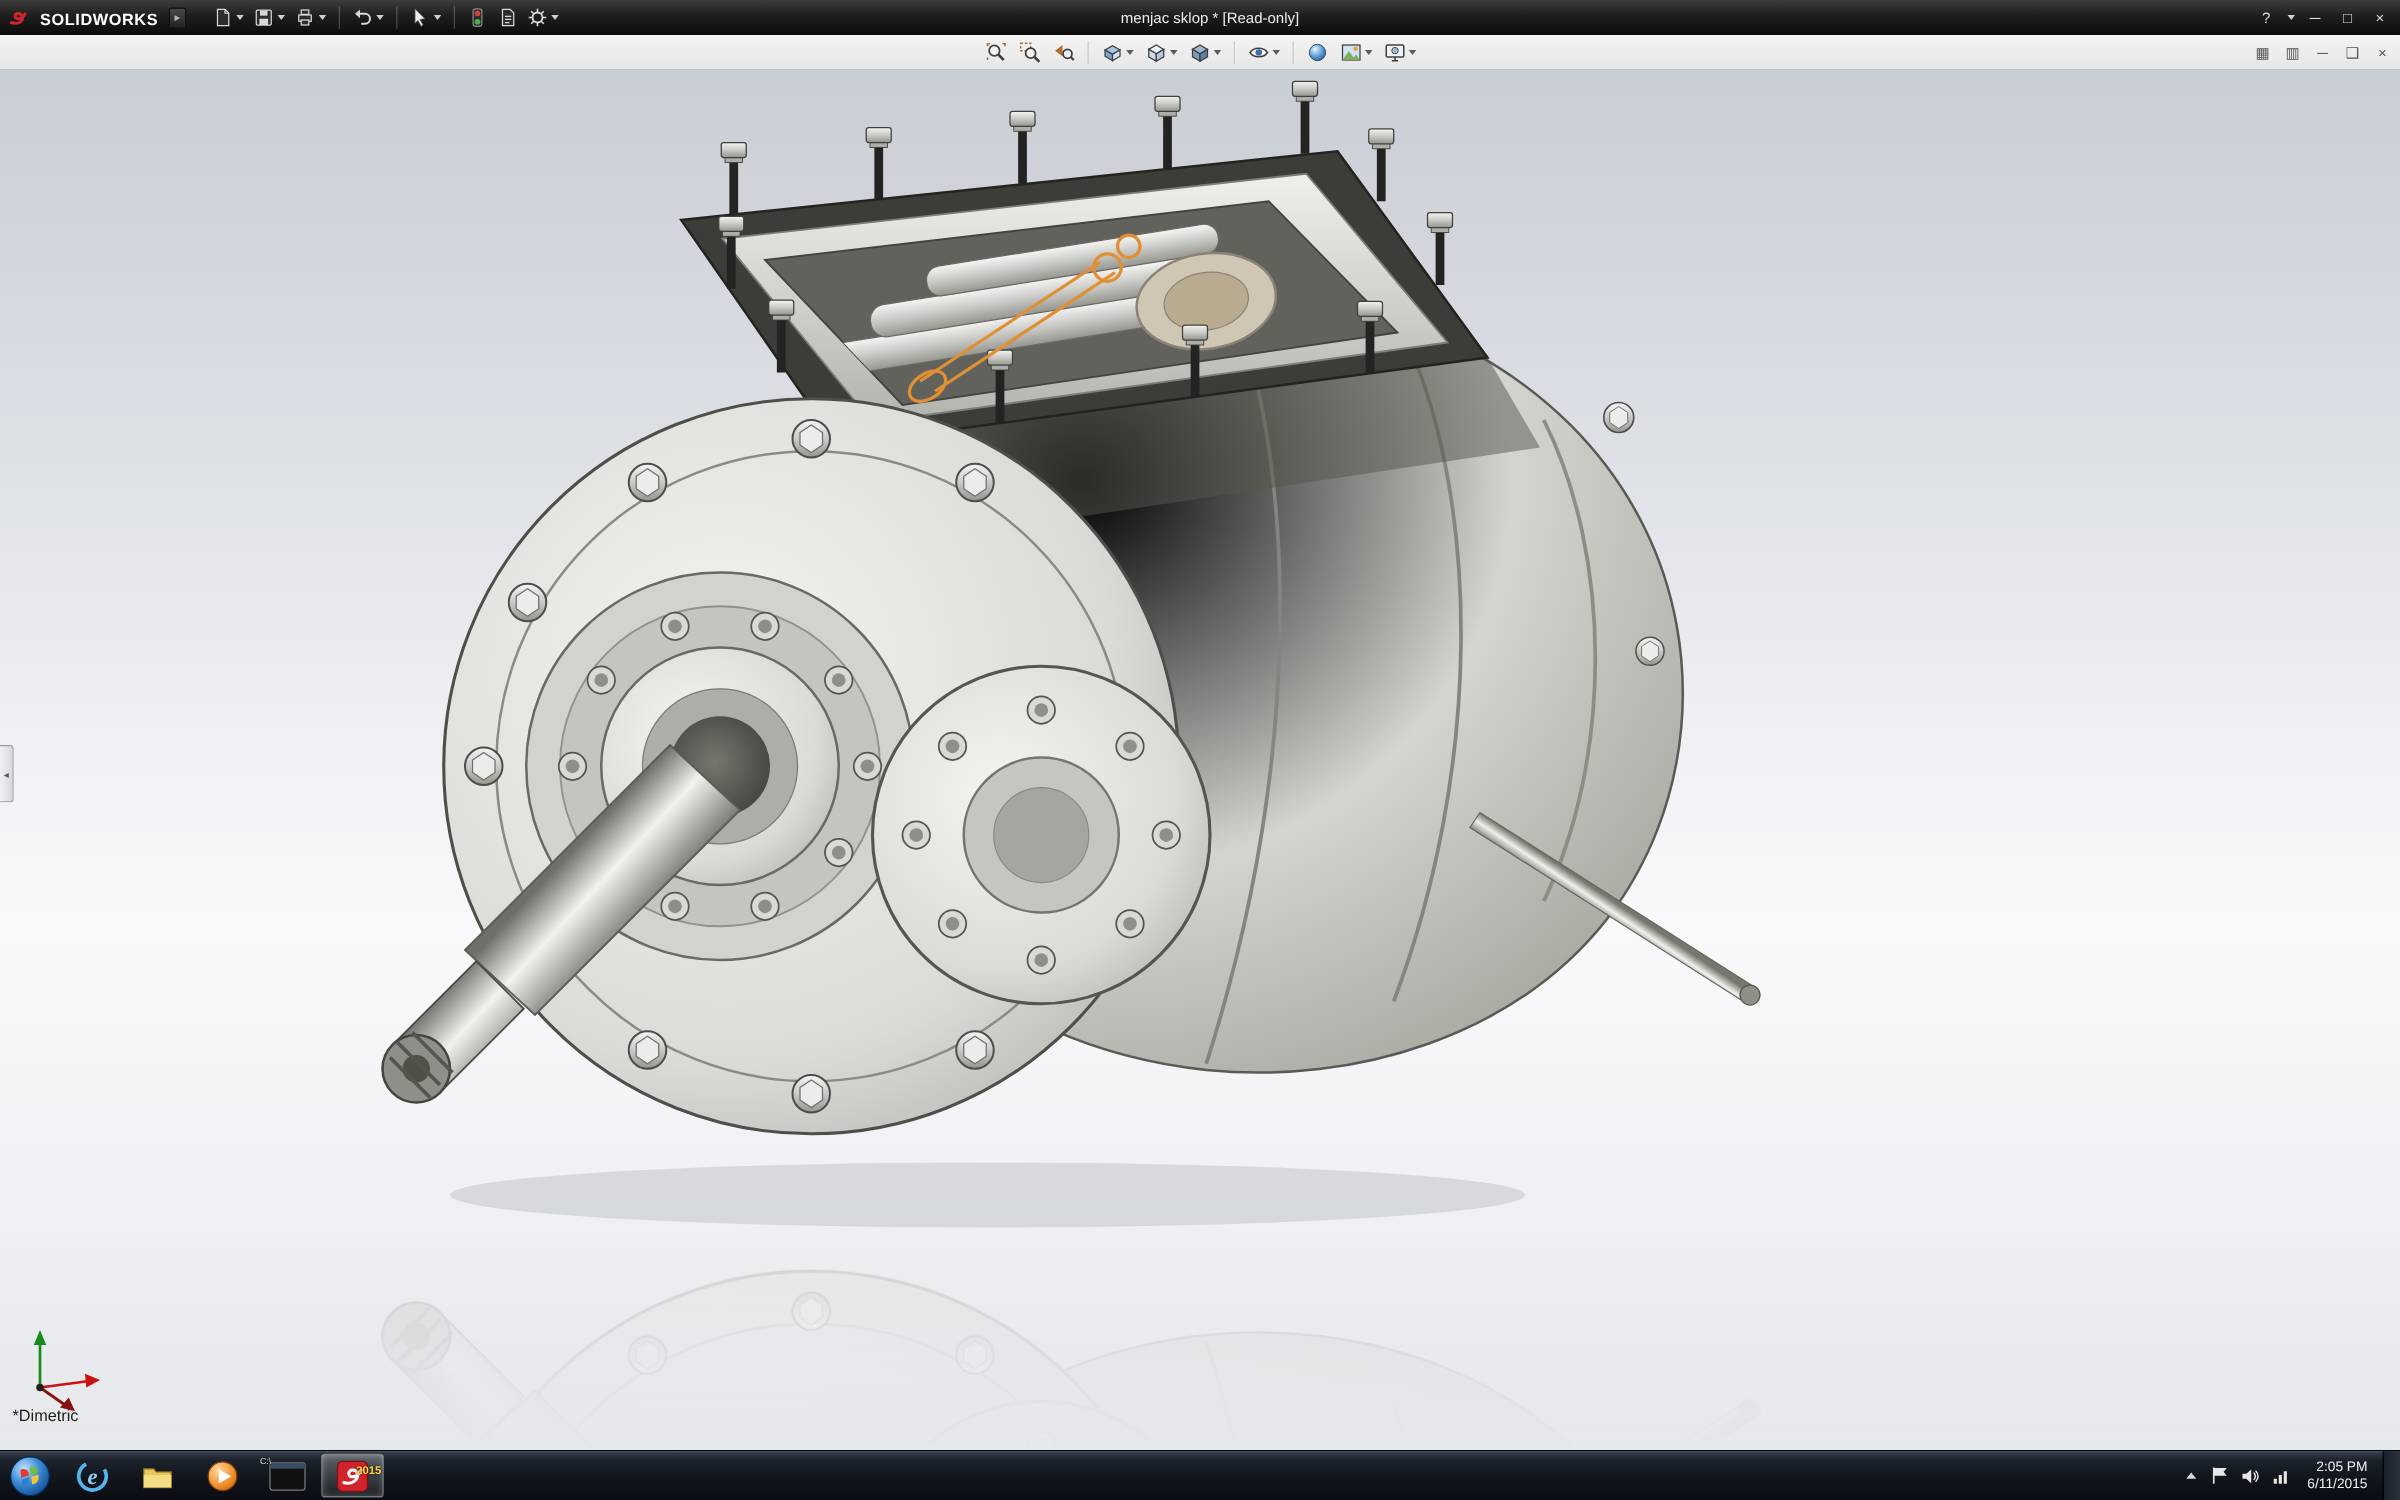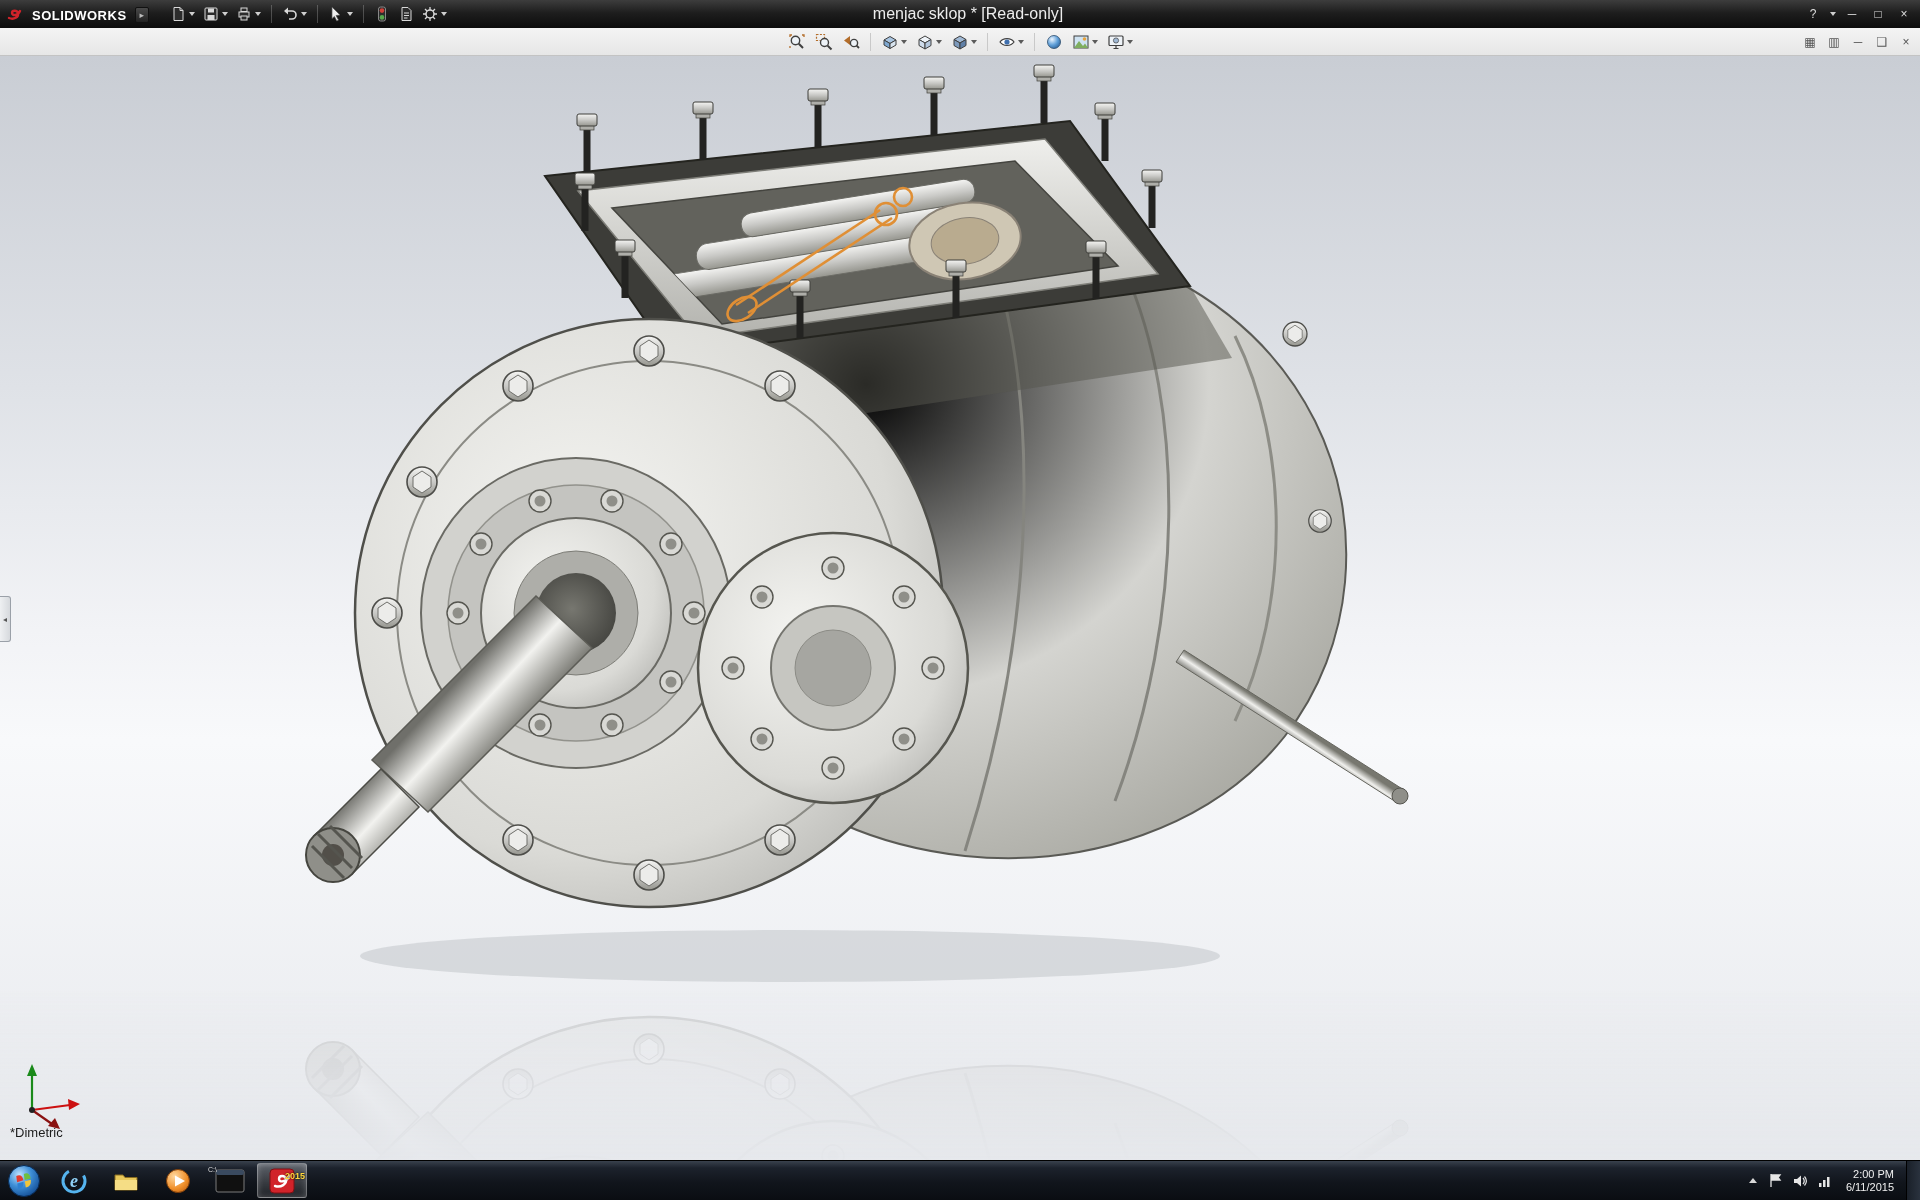--- a/index.html
+++ b/index.html
@@ -14,21 +14,21 @@
   .brand-mark { width:18px; height:18px; display:inline-block; }
   .brand-text { font-weight:bold; letter-spacing:.5px; font-size:13px; color:#fff; }
   .brand-arrow { color:#bbb; font-size:9px; padding:2px 4px; background:linear-gradient(#4a4a4a,#222);
     border:1px solid #111; border-radius:2px; }
   .tb-group { display:flex; align-items:center; gap:2px; margin-left:10px; }
   .tb-btn { display:flex; align-items:center; gap:2px; padding:2px 3px; border-radius:2px; }
   .dd { width:0; height:0; border-left:3.5px solid transparent; border-right:3.5px solid transparent;
     border-top:4px solid #cfcfcf; margin-left:1px; }
   .tb-sep { width:1px; height:18px; background:rgba(255,255,255,.22); margin:0 5px; }
   .title-center { position:absolute; left:50%; transform:translateX(-50%); color:#ececec;
-    font-size:16px; white-space:nowrap;padding-left:16px; }
+    font-size:12px; white-space:nowrap;padding-left:16px; }
   .win-controls { margin-left:auto; display:flex; align-items:center; gap:6px; }
   .wc-btn { min-width:20px; height:18px; display:flex; align-items:center; justify-content:center;
     color:#ddd; font-size:12px; border-radius:2px; }
 
   
   .headsup { position:relative; height:28px; background:linear-gradient(180deg,#f4f4f4,#e6e6e6);
     border-bottom:1px solid #c3c3c3; display:flex; align-items:center; justify-content:center; z-index:25; }
   .hud-group { display:flex; align-items:center; gap:3px; }
   .hud-btn { display:flex; align-items:center; gap:1px; padding:2px 3px; border-radius:2px; }
   .hud-sep { width:1px; height:18px; background:#c9c9c9; margin:0 4px; }
@@ -530,18 +530,18 @@
       </svg>
     </span>
     <span class="tray-icon">
       <svg width="16" height="16" viewBox="0 0 16 16">
         <rect x="2" y="10" width="2.5" height="4" fill="#e6e6e6"></rect>
         <rect x="6" y="7" width="2.5" height="7" fill="#e6e6e6"></rect>
         <rect x="10" y="4" width="2.5" height="10" fill="#e6e6e6"></rect>
       </svg>
     </span>
     <div class="clock">
-      <div>2:00 PM</div>
+      <div>2:05 PM</div>
       <div>6/11/2015</div>
     </div>
   </div>
   <div class="show-desktop"></div>
 </div>
 
 </body></html>

